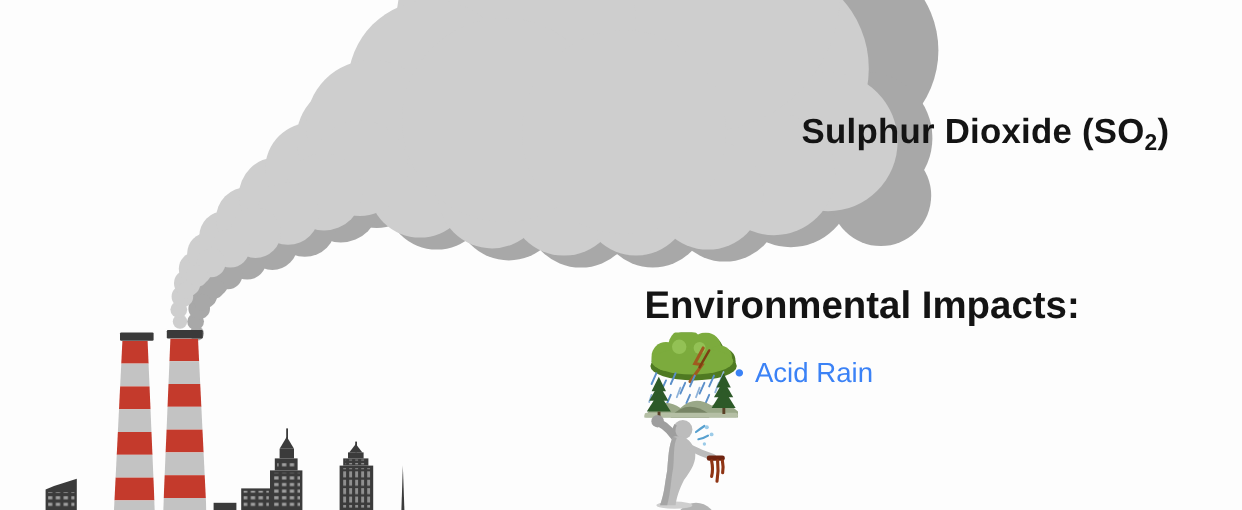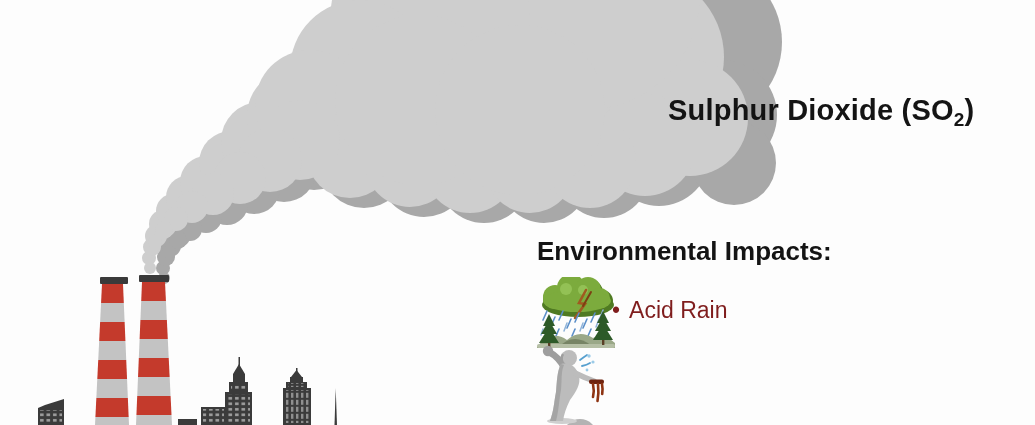--- a/index.html
+++ b/index.html
@@ -29,25 +29,25 @@
   .smoke-dark{fill:var(--smoke-dark);}
   .bld{fill:var(--building);}
   .title{
     position:absolute; left:668px; top:94px;
     font-size:29px; font-weight:700; color:var(--text);
     white-space:nowrap; letter-spacing:0.2px;
   }
   .title .sub{font-size:19px; vertical-align:-6px; font-weight:700;}
   .impacts-heading{
     position:absolute; left:537px; top:236px;
-    font-size:26px; font-weight:700; color:var(--text);
+    font-size:32px; font-weight:700; color:var(--text);
     white-space:nowrap;
   }
   .impact-item{
-    position:absolute; font-size:23px; color:#7f1d1d; white-space:nowrap;
+    position:absolute; font-size:23px; color:#3b82f6; white-space:nowrap;
   }
   .impact-item .bullet{margin-right:9px;}
   .item-acid{left:612px; top:297px;}
   .item-resp{left:608px; top:365px;}
   .icon-box{position:absolute;}
   .icon-acid{left:533px; top:277px;}
   .icon-resp{left:536px; top:344px;}
 </style>
 </head>
 <body>

